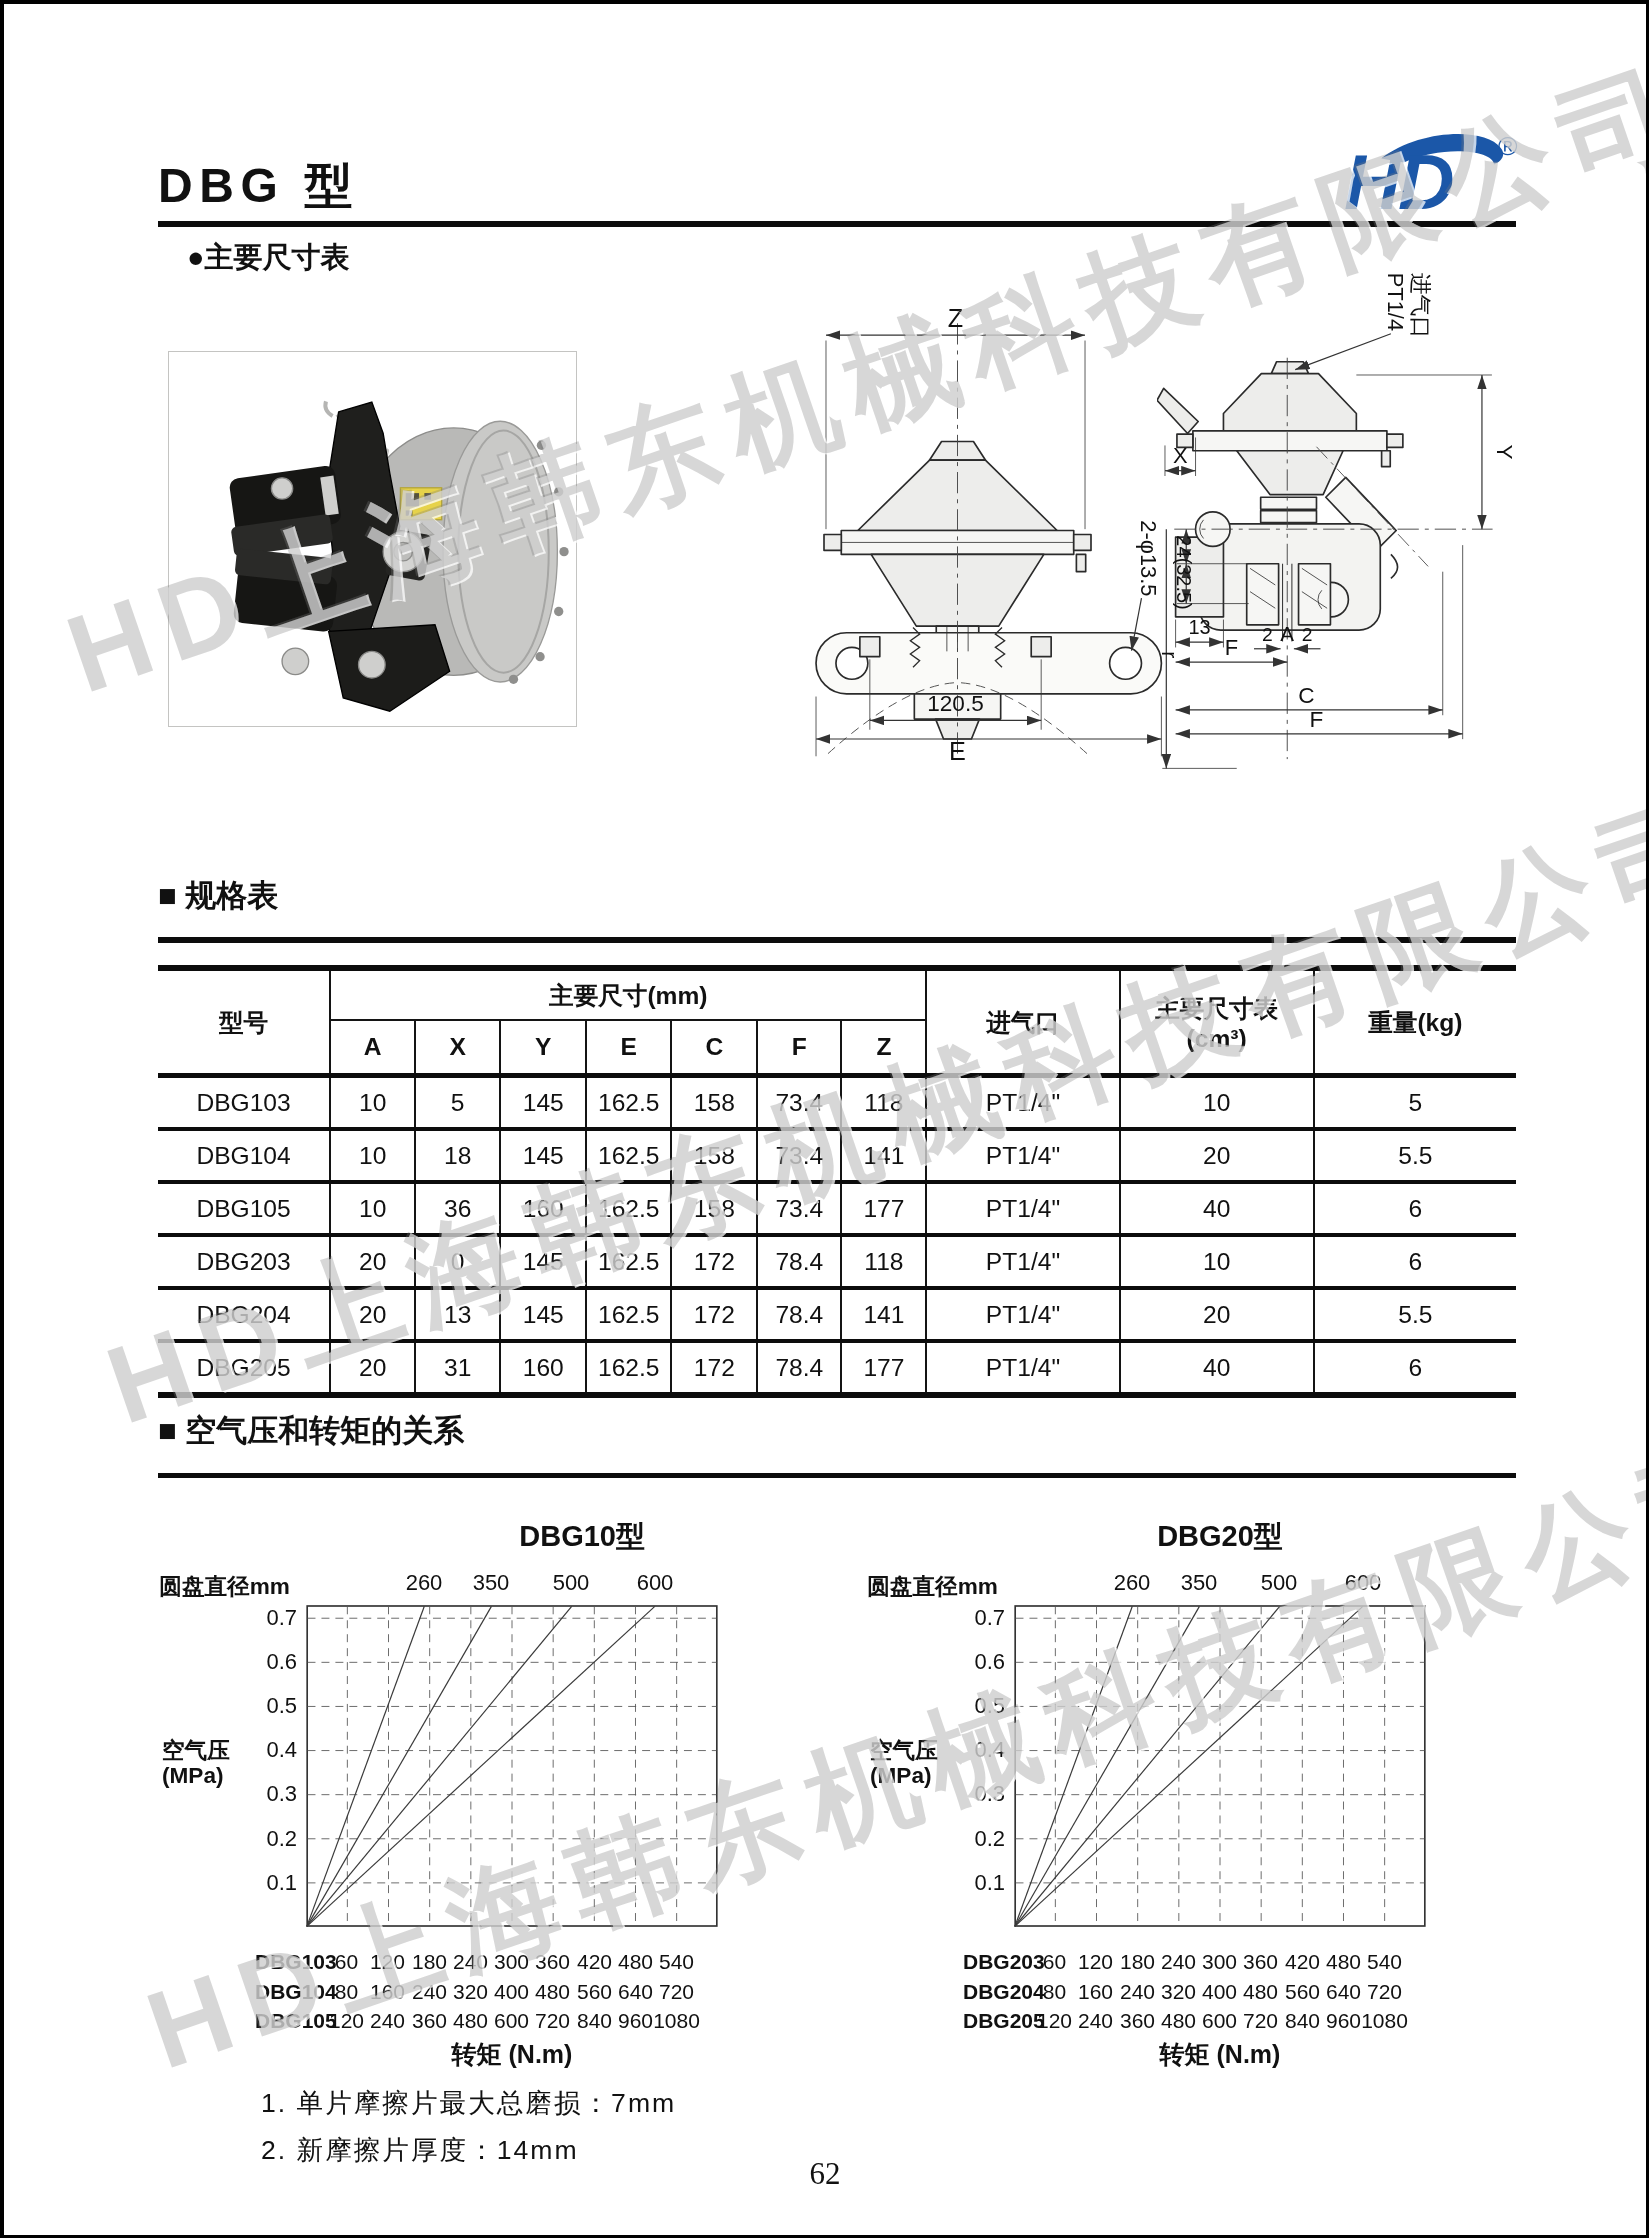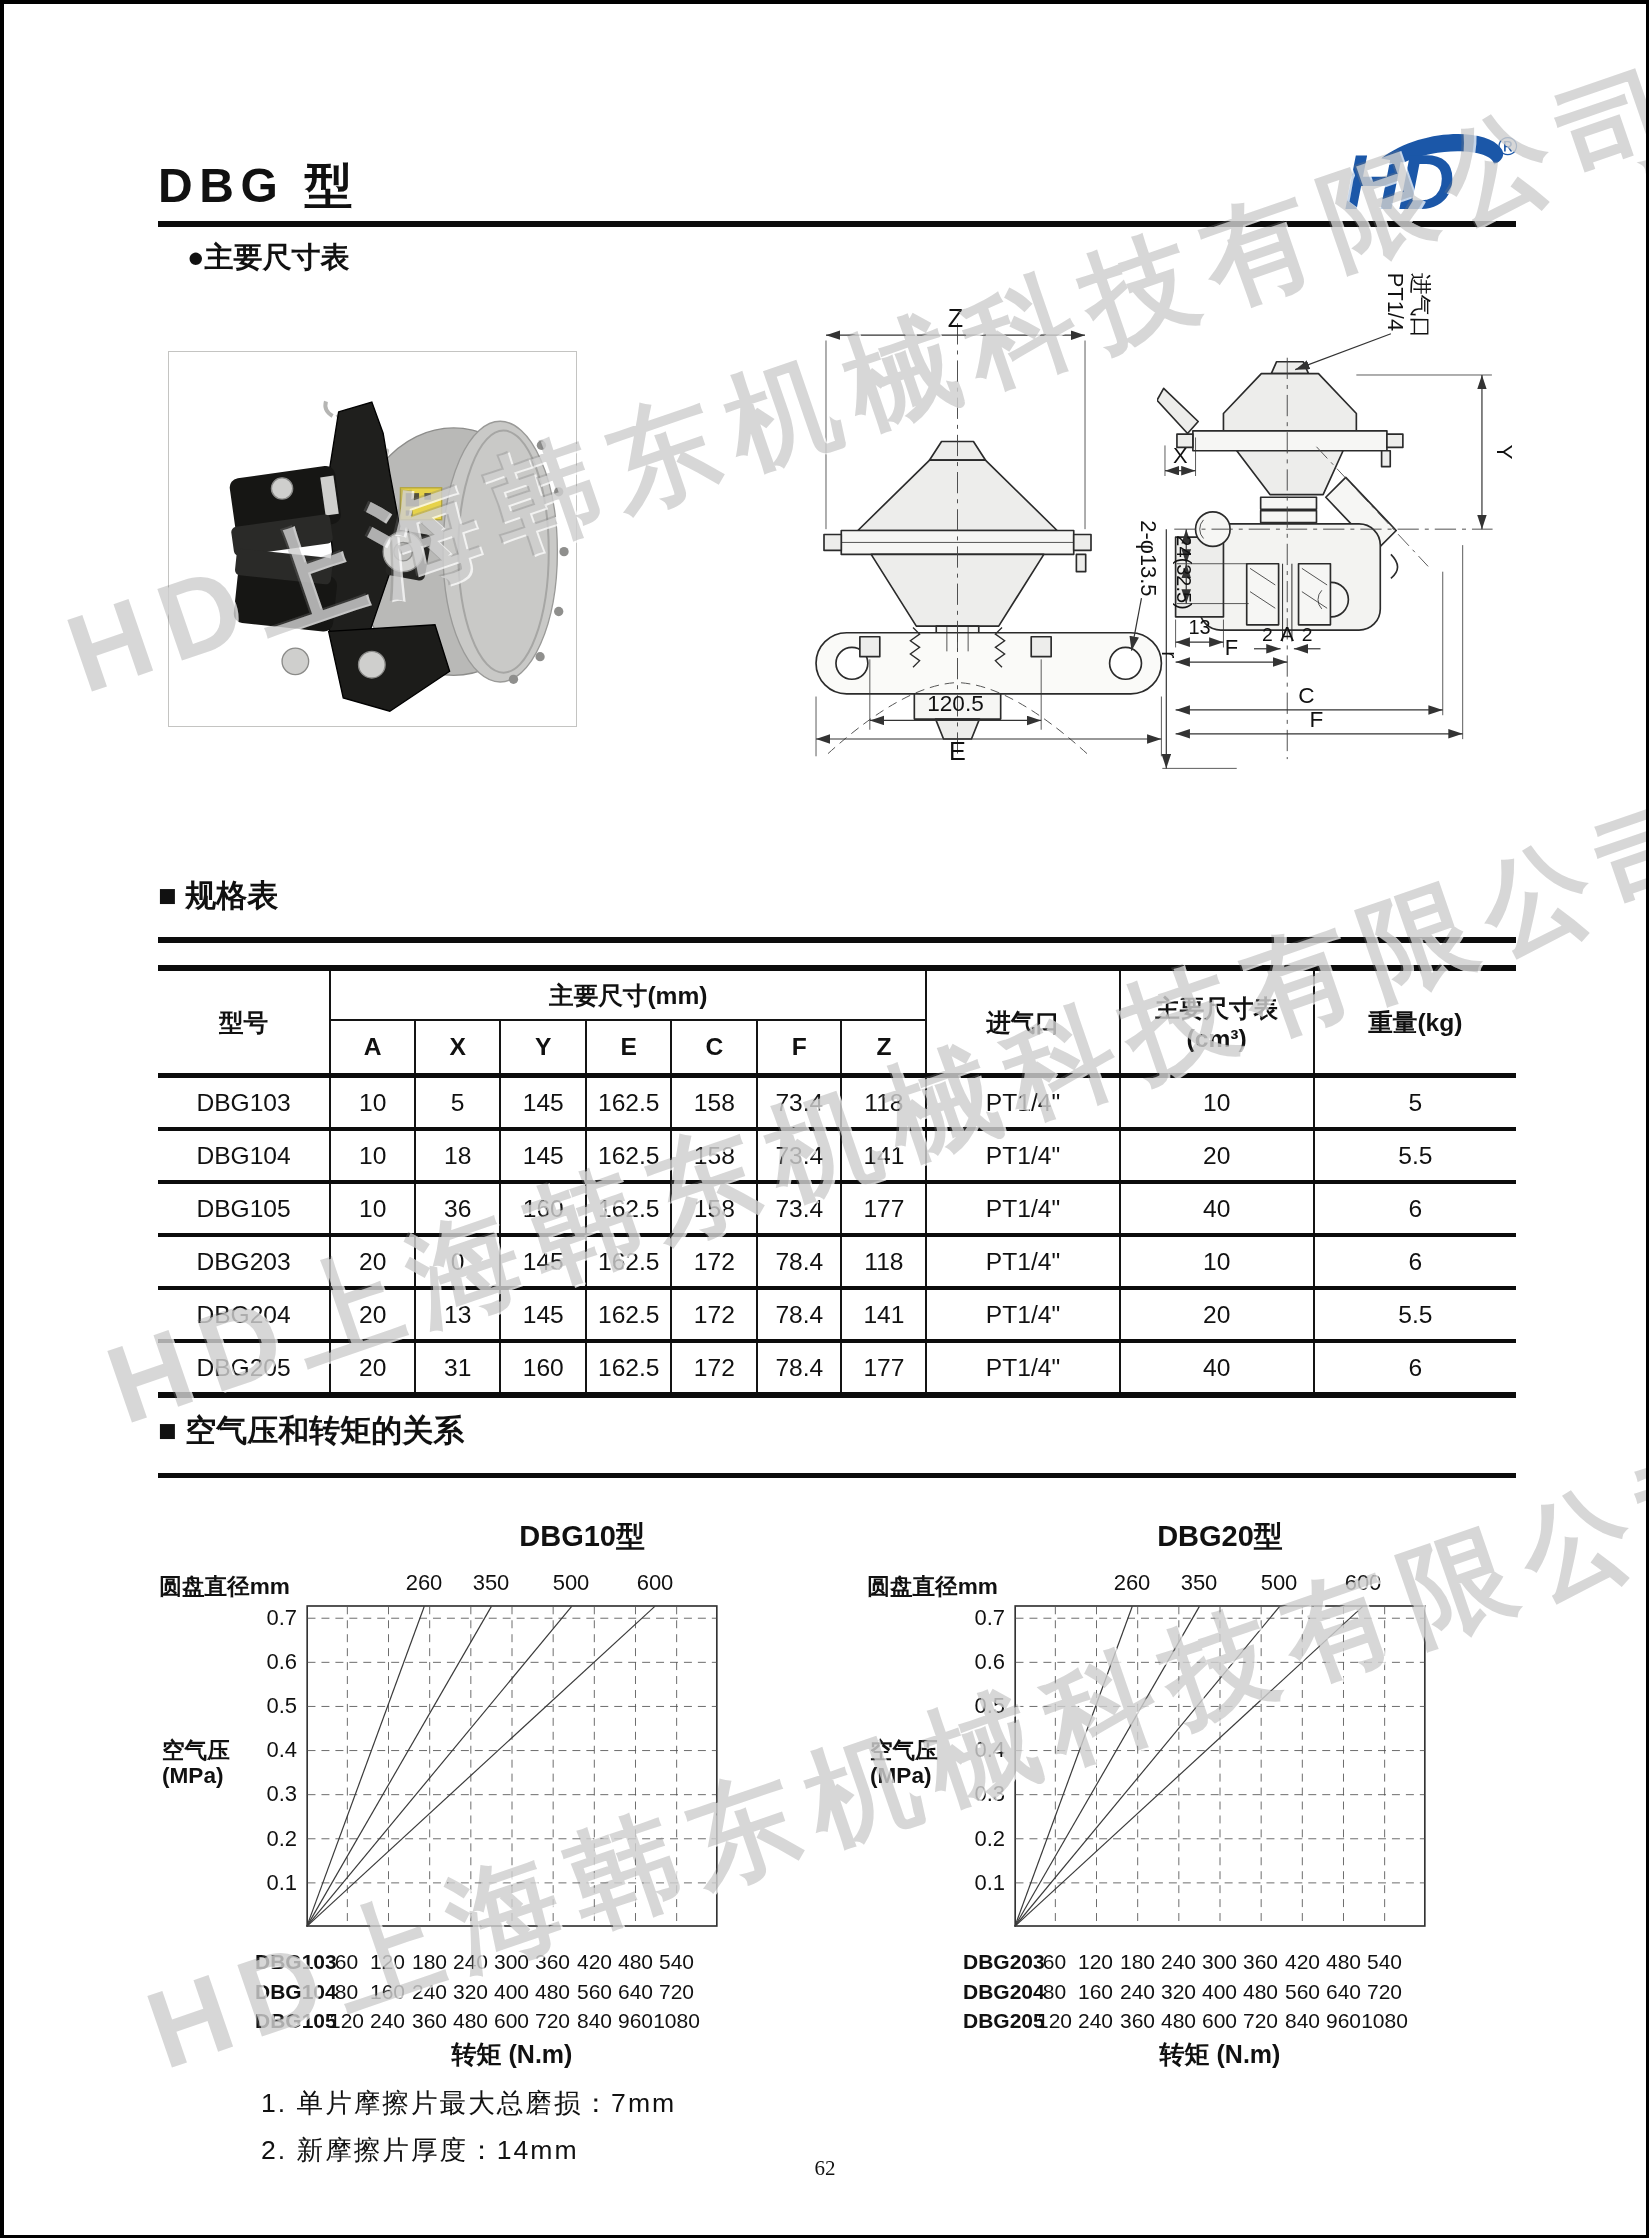--- a/index.html
+++ b/index.html
@@ -33,21 +33,21 @@
   #spec tbody td{font-size:24.6px;font-weight:400;height:49px;border-top:4px solid #0c0c0c;}
   #spec tbody tr:first-child td{border-top:5.3px solid #0c0c0c;}
   
   .chart-block{position:absolute;top:1509px;width:673px;height:559px;}
   #chart-0{left:158px;}
   #chart-1{left:866px;}
   .chart-block > div{position:absolute;white-space:nowrap;}
   
   #note1{left:261px;top:2085px;font-size:26.6px;font-weight:400;letter-spacing:2px;}
   #note2{left:261px;top:2132px;font-size:26.6px;font-weight:400;letter-spacing:2px;}
-  #pageno{left:0;top:2156px;width:1650px;text-align:center;font-family:"Liberation Serif",serif;font-size:21px;}
+  #pageno{left:0;top:2156px;width:1650px;text-align:center;font-family:"Liberation Serif",serif;font-size:31px;}
   
   .wm{position:absolute;font-weight:700;font-size:110px;letter-spacing:16px;white-space:nowrap;
       color:rgba(122,122,122,0.30);text-shadow:2px 2px 0 rgba(255,255,255,0.75);
       transform-origin:left center;transform:rotate(-19deg);pointer-events:none;z-index:30;}
   #wm1{left:73px;top:585px;}
   #wm2{left:113px;top:1316px;}
   #wm3{left:153px;top:1961px;}
 </style>
 </head>
 <body>

